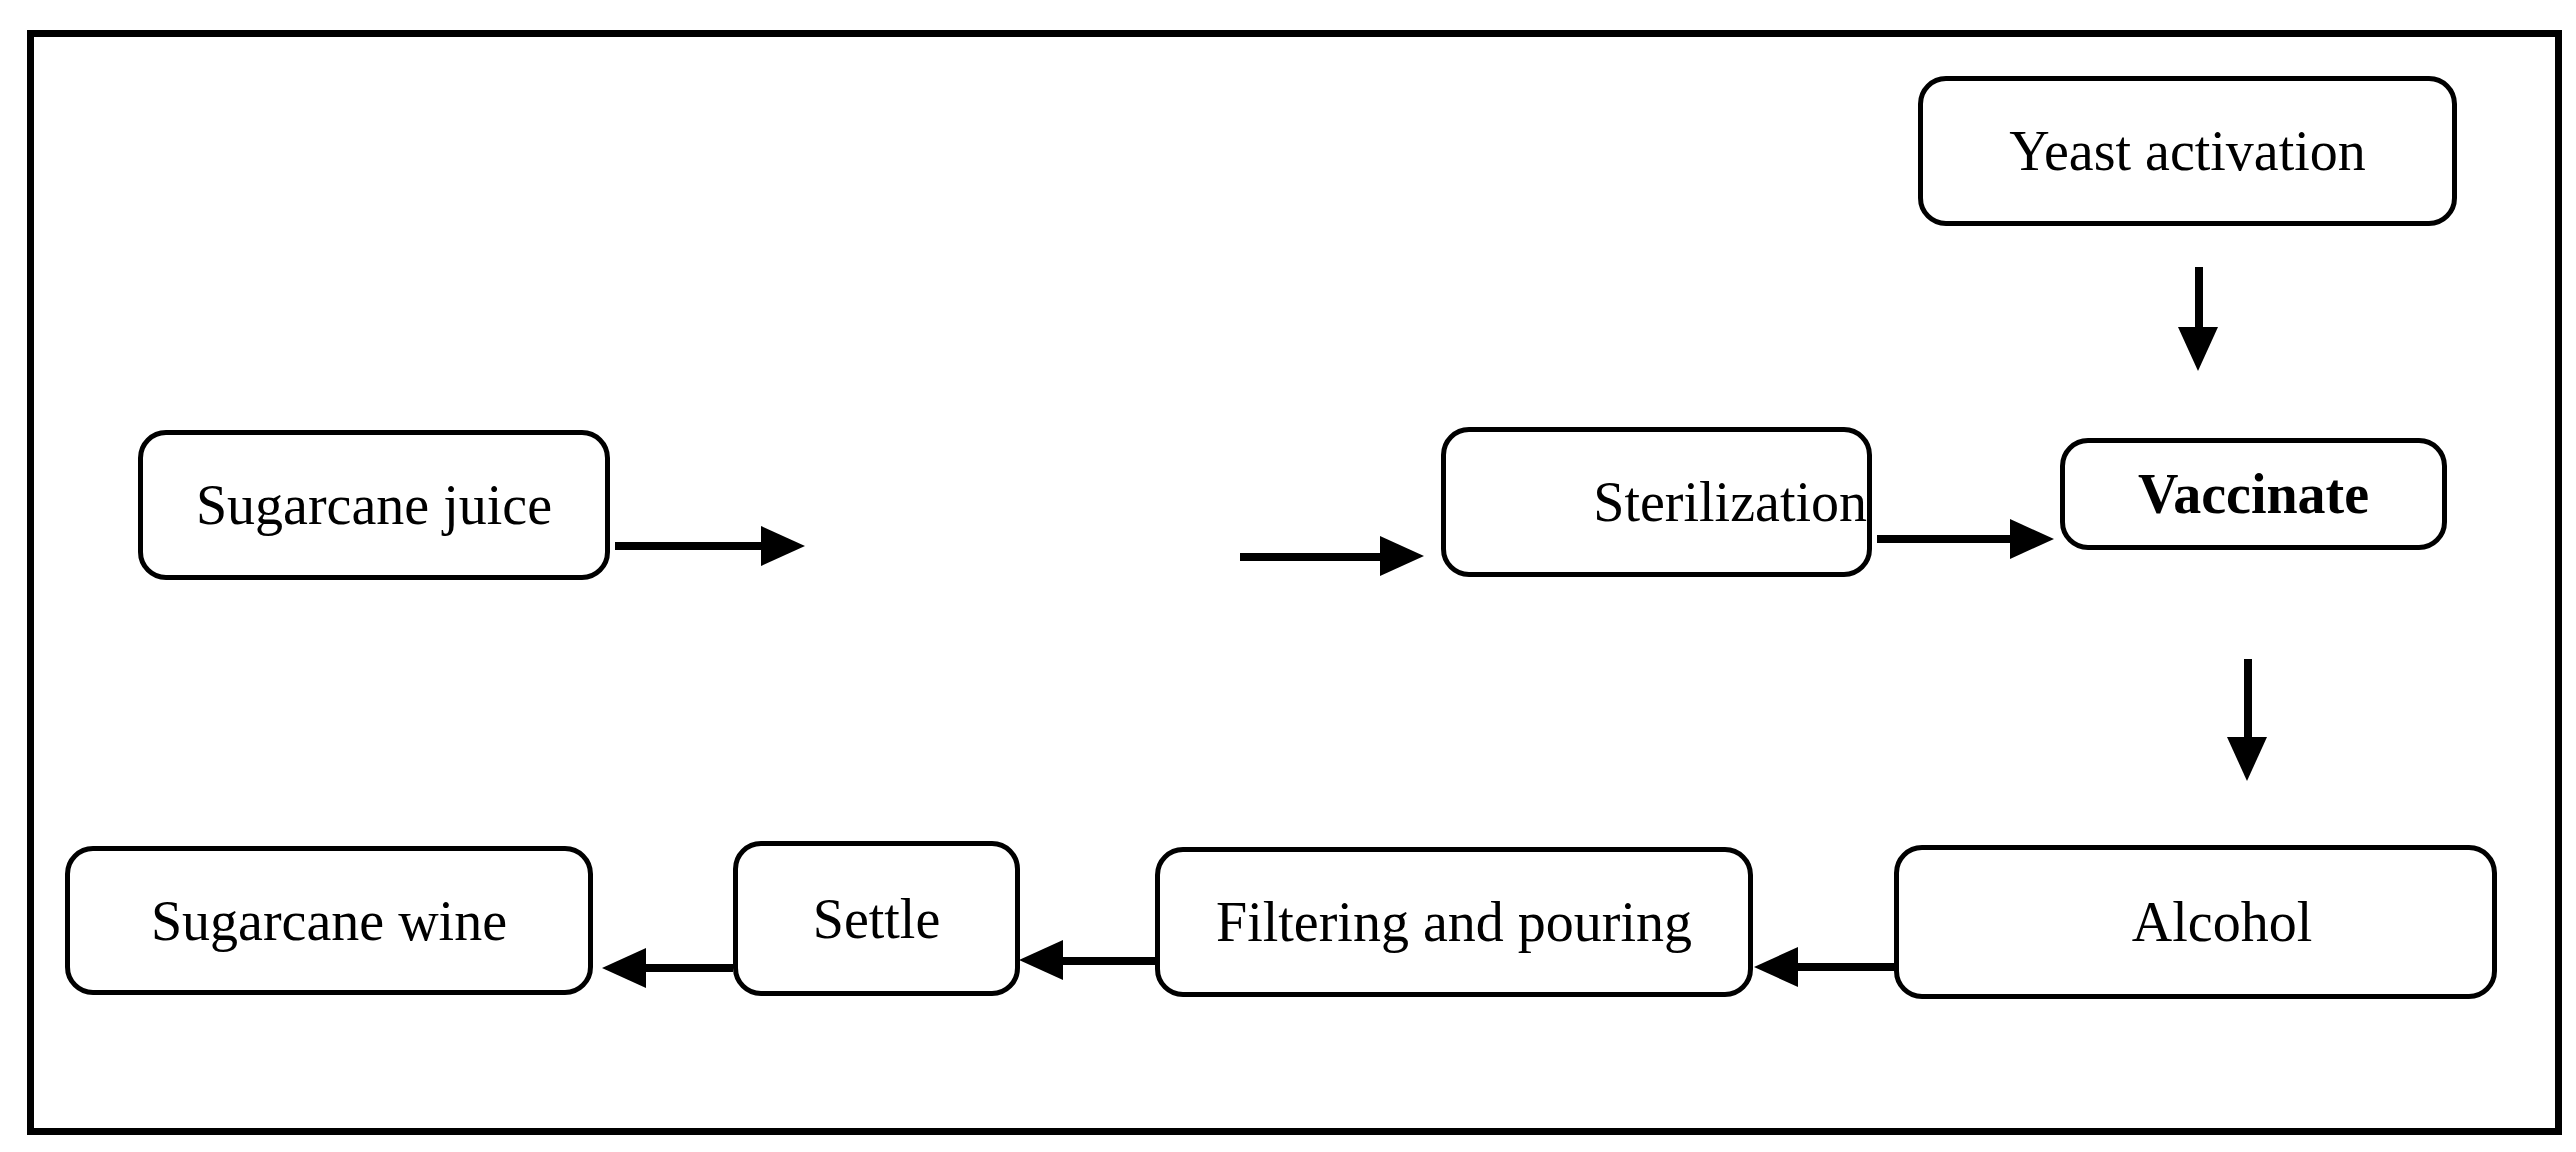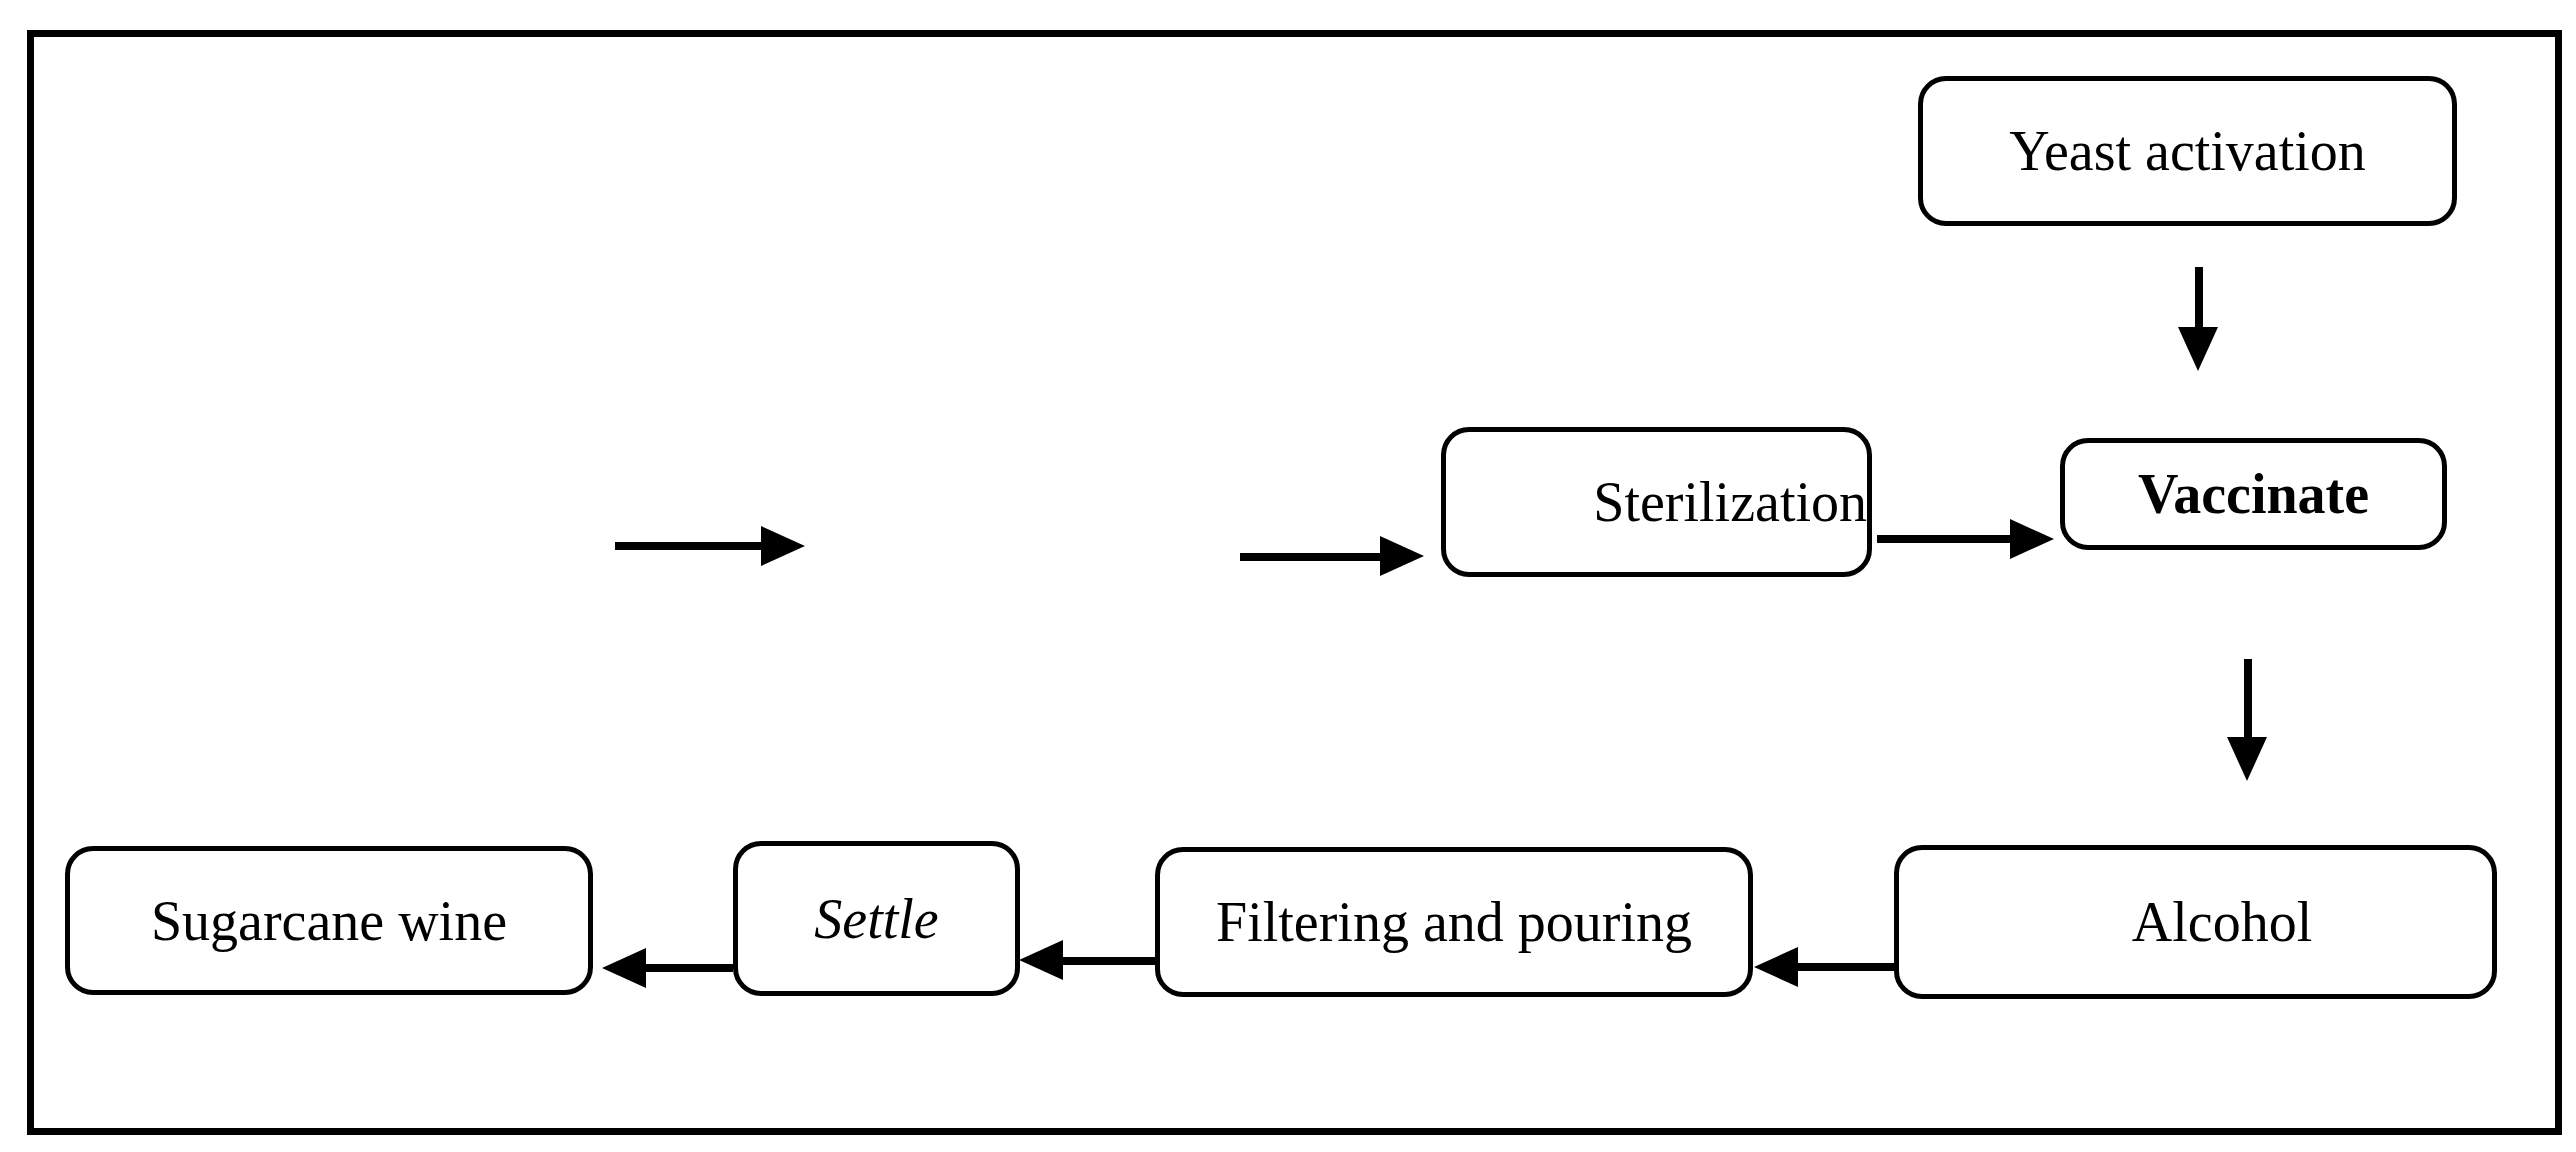--- a/index.html
+++ b/index.html
@@ -41,21 +41,21 @@
   }
   
   .n-yeast    { left: 1918px; top:  76px; width: 539px; height: 150px; }
   .n-juice    { left:  138px; top: 430px; width: 472px; height: 150px; }
   .n-enzym    { left:  807px; top: 429px; width: 428px; height: 153px; }
   .n-steril   { left: 1441px; top: 427px; width: 431px; height: 150px; justify-content: flex-end; }
   .n-vacc     { left: 2060px; top: 438px; width: 387px; height: 112px; font-weight: bold; }
   .n-alcohol  { left: 1894px; top: 845px; width: 603px; height: 154px;
                 justify-content: center; padding-left: 53px; }
   .n-filter   { left: 1155px; top: 847px; width: 598px; height: 150px; }
-  .n-settle   { left:  733px; top: 841px; width: 287px; height: 155px; font-style: italic; }
+  .n-settle   { left:  733px; top: 841px; width: 287px; height: 155px; }
   .n-wine     { left:   65px; top: 846px; width: 528px; height: 149px; }
 
   .arrow { position: absolute; }
   .shaft {
     position: absolute;
     background: #000000;
   }
   .head {
     position: absolute;
     width: 0;
@@ -78,20 +78,23 @@
   }
 </style>
 </head>
 <body>
 
 <div class="canvas">
   <div class="frame"></div>
 
   <div class="node n-yeast">
     <span>Yeast activation</span>
+  </div>
+  <div class="node n-juice">
+    <span>Sugarcane juice</span>
   </div>
   <div class="node n-steril">
     <span>Sterilization</span>
   </div>
   <div class="node n-vacc">
     <span>Vaccinate</span>
   </div>
   <div class="node n-alcohol">
     <span>Alcohol</span>
   </div>

